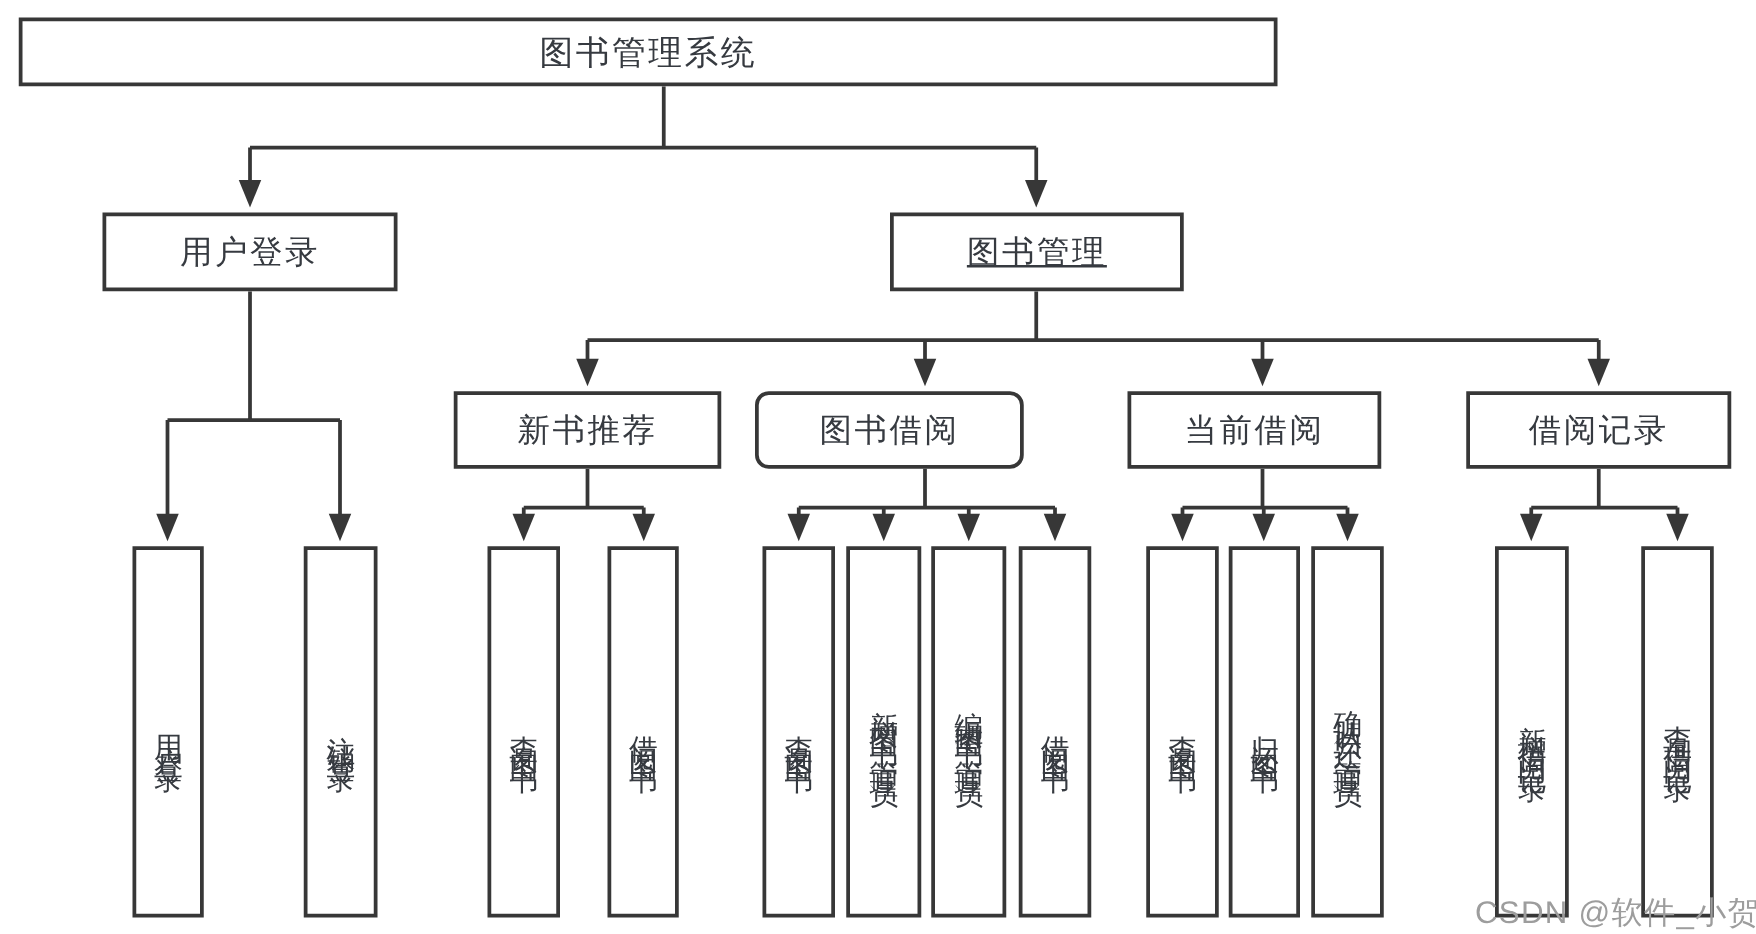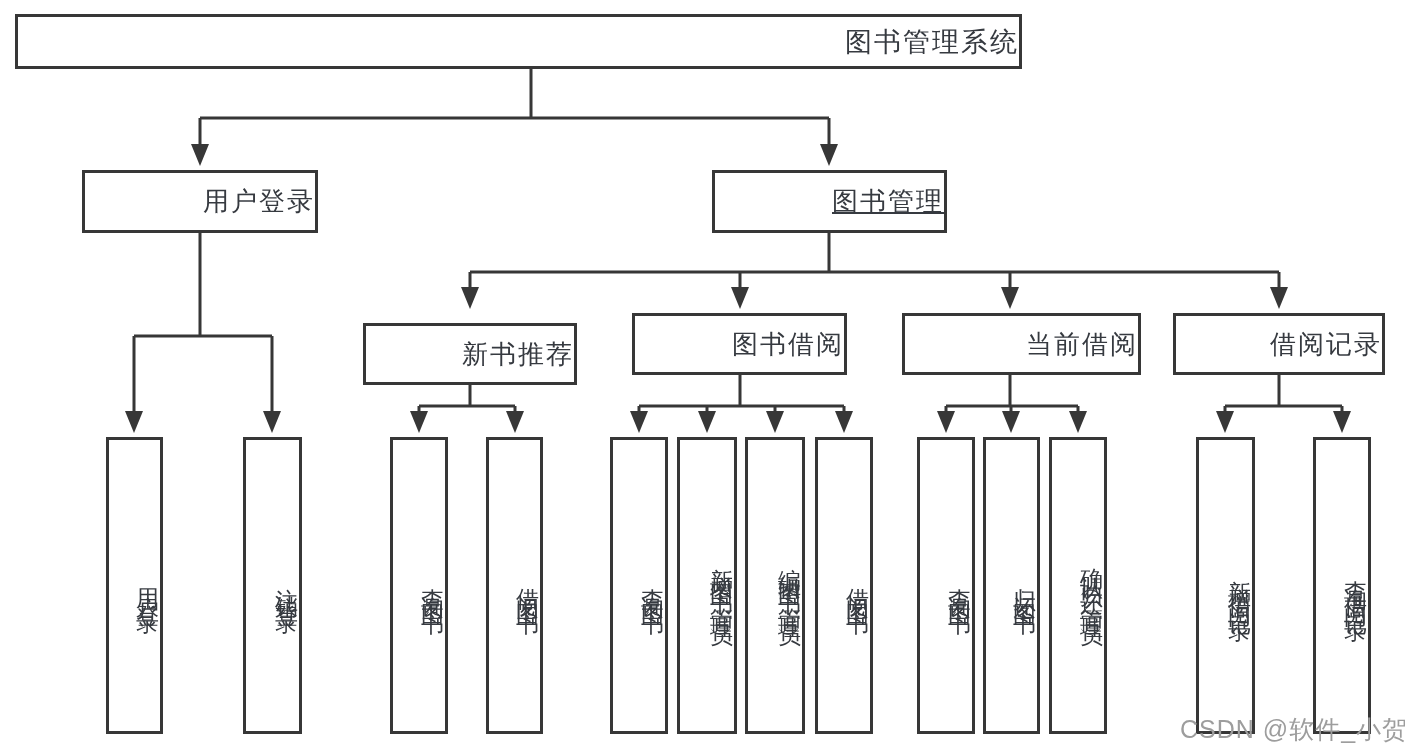--- a/index.html
+++ b/index.html
@@ -21,21 +21,21 @@
     top: 0;
     pointer-events: none;
   }
   .node {
     position: absolute;
     box-sizing: border-box;
     background: #ffffff;
     border: 3px solid #373737;
     display: flex;
     align-items: center;
-    justify-content: flex-end;
+    justify-content: center;
     color: #363a40;
   }
   .h-node .lbl {
     font-size: 26px;
     letter-spacing: 2px;
     white-space: nowrap;
   }
   .root-node .lbl {
     font-size: 27px;
   }
@@ -112,27 +112,27 @@
     <span class="lbl">图书管理系统</span>
   </div>
 
   <div class="node h-node" style="left:82px; top:170px; width:236px; height:63px;">
     <span class="lbl">用户登录</span>
   </div>
   <div class="node h-node" style="left:712px; top:170px; width:235px; height:63px;text-decoration:underline;">
     <span class="lbl">图书管理</span>
   </div>
 
-  <div class="node h-node" style="left:363px; top:313px; width:214px; height:62px;margin-top:10px;">
+  <div class="node h-node" style="left:363px; top:313px; width:214px; height:62px;">
     <span class="lbl">新书推荐</span>
   </div>
-  <div class="node h-node" style="left:632px; top:313px; width:215px; height:62px;">
+  <div class="node h-node" style="left:604px; top:313px; width:215px; height:62px;border-radius:11px;">
     <span class="lbl">图书借阅</span>
   </div>
-  <div class="node h-node" style="left:902px; top:313px; width:239px; height:62px;">
+  <div class="node h-node" style="left:902px; top:313px; width:203px; height:62px;">
     <span class="lbl">当前借阅</span>
   </div>
   <div class="node h-node" style="left:1173px; top:313px; width:212px; height:62px;">
     <span class="lbl">借阅记录</span>
   </div>
 
   <div class="node v-node" style="left:106px; top:437px; width:57px; height:297px;">
     <span class="lbl">用户登录</span>
   </div>
   <div class="node v-node" style="left:243px; top:437px; width:59px; height:297px;">

